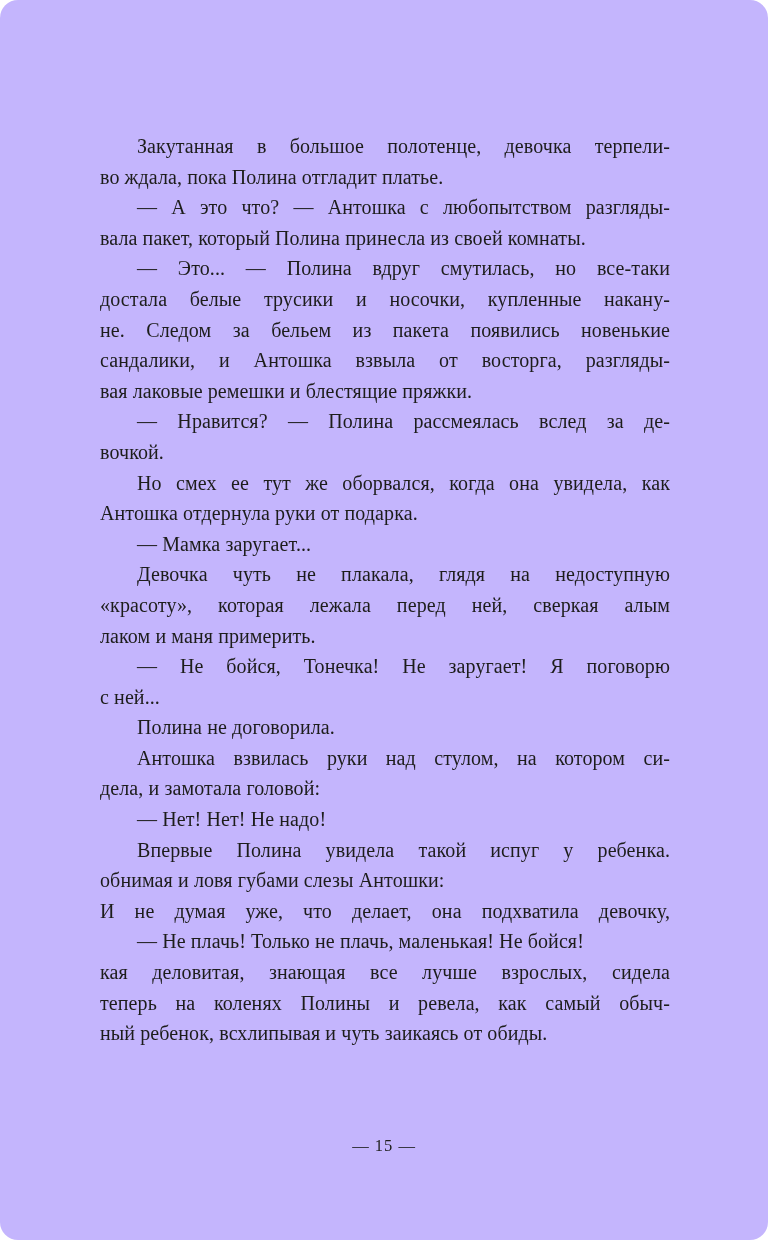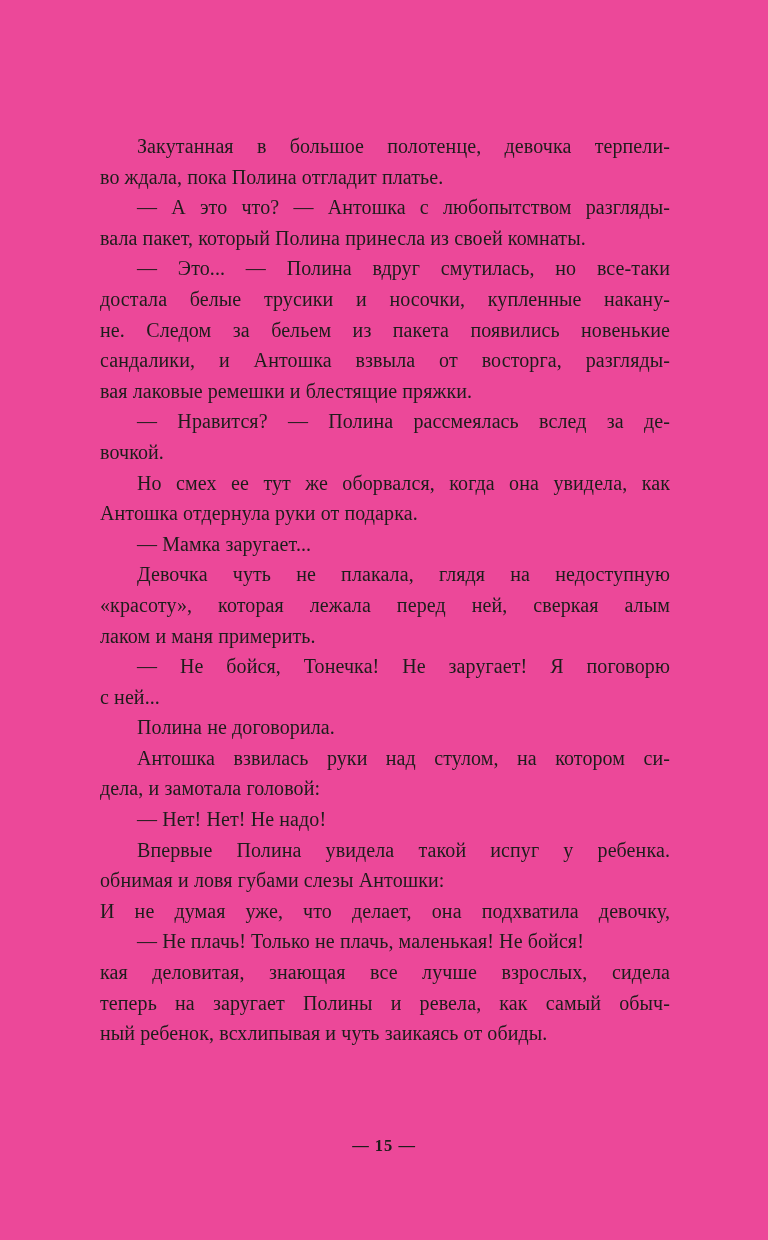--- a/index.html
+++ b/index.html
@@ -11,21 +11,22 @@
     width: 768px;
     height: 1240px;
     position: relative;
     overflow: hidden;
     font-family: "Liberation Serif", "DejaVu Serif", serif;
     color: #1d1d1b;
   }
   .page {
     position: absolute;
     inset: 0;
-    background: #ec4899;
+    background: #c4b5fd;
+    border-radius: 18px;
   }
   .page-text {
     position: absolute;
     top: 131px;
     left: 100px;
     width: 570px;
     font-size: 20px;
     line-height: 30.6px;
     letter-spacing: 0.1px;
   }
@@ -45,21 +46,21 @@
     text-align: center;
     text-align-last: left;
   }
   .page-footer {
     position: absolute;
     top: 1136px;
     left: 0;
     width: 768px;
     text-align: center;
     font-size: 16.5px;
-    font-weight: bold;
+    font-weight: normal;
     letter-spacing: 1px;
     color: #1d1d1b;
   }
 </style>
 </head>
 <body>
 
 <div class="page">
   <div class="page-text">
       <div class="paragraph">
@@ -110,18 +111,18 @@
       <div class="paragraph">
         <div class="line first">Впервые Полина увидела такой испуг у ребенка.</div>
         <div class="line last">обнимая и ловя губами слезы Антошки:</div>
         <div class="line">И не думая уже, что делает, она подхватила девочку,</div>
       </div>
       <div class="paragraph">
         <div class="line first last">— Не плачь! Только не плачь, маленькая! Не бойся!</div>
       </div>
       <div class="paragraph">
         <div class="line">кая деловитая, знающая все лучше взрослых, сидела</div>
-        <div class="line">теперь на заругает Полины и ревела, как самый обыч-</div>
+        <div class="line">теперь на коленях Полины и ревела, как самый обыч-</div>
         <div class="line last">ный ребенок, всхлипывая и чуть заикаясь от обиды.</div>
       </div>
     </div>
   <div class="page-footer">— 15 —</div>
 </div>
 
 </body></html>

